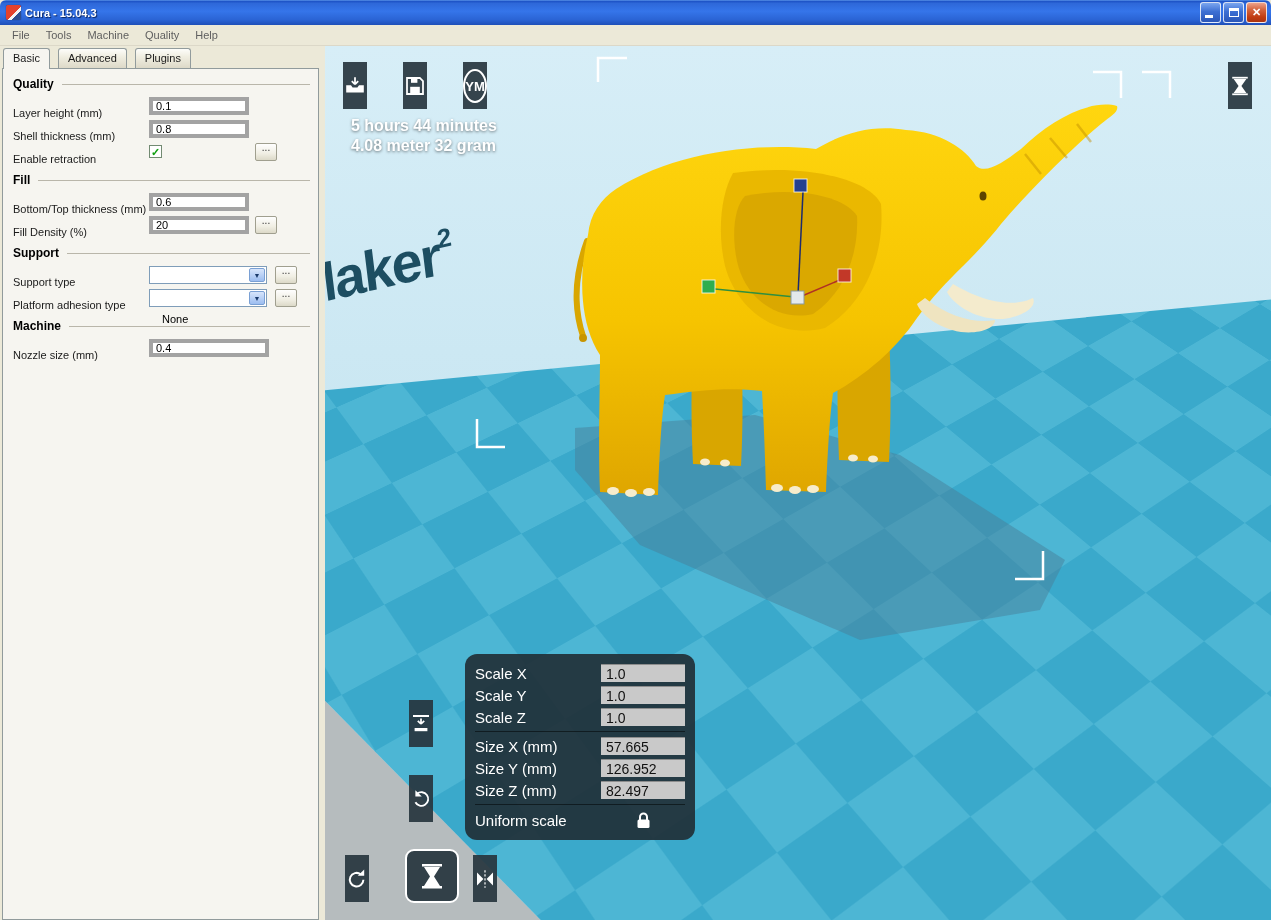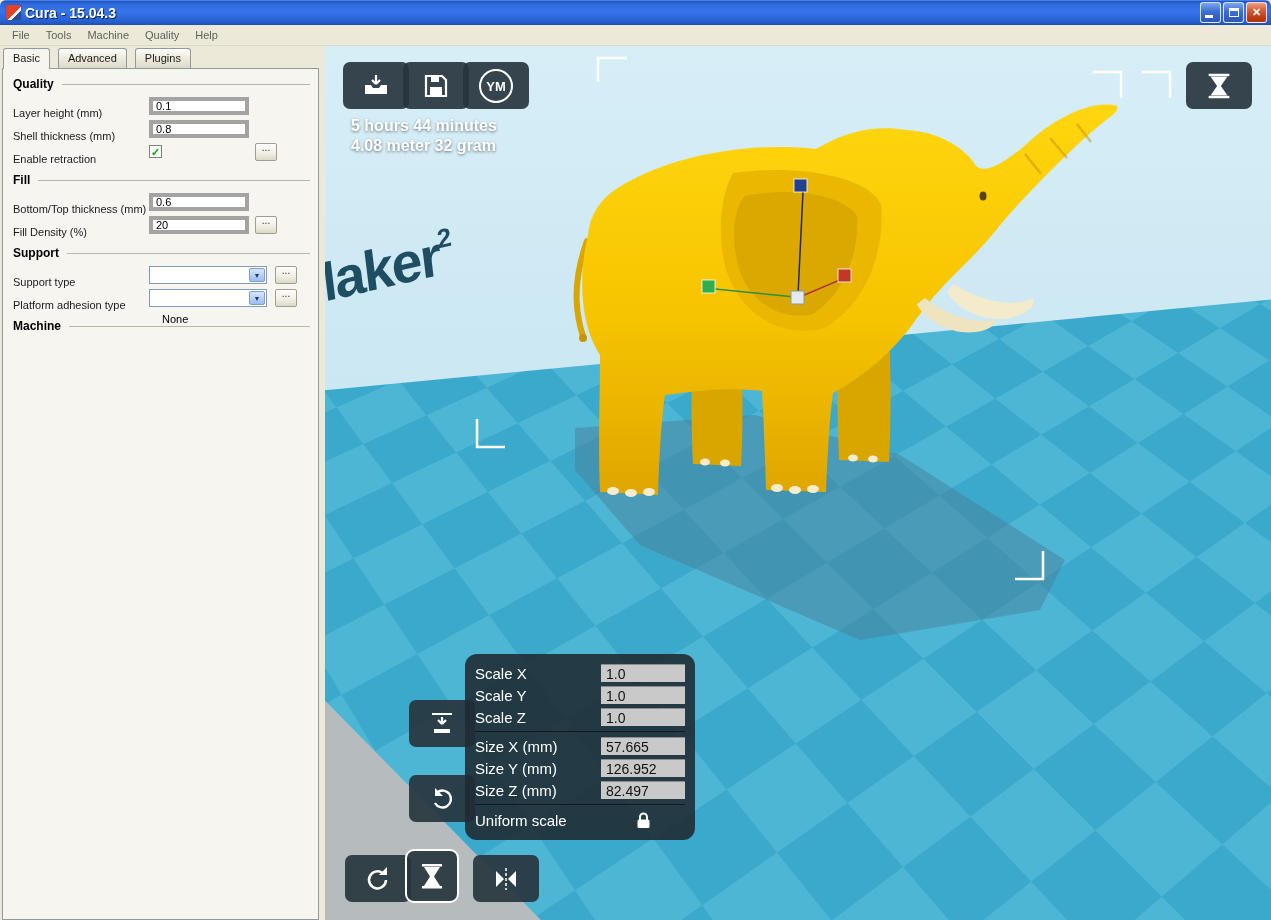--- a/index.html
+++ b/index.html
@@ -9,21 +9,21 @@
   .window { display:flex; flex-direction:column; height:100%; }
 
   
   .titlebar {
     height:25px; flex:0 0 25px; display:flex; align-items:center; padding:0 4px;
     background:linear-gradient(180deg,#5a94e8 0%,#1f55c8 6%,#2e68d9 14%,#3575ea 45%,#2a63d4 80%,#1e4fb8 100%);
     border-radius:6px 6px 0 0;
   }
   .app-icon { width:15px; height:15px; margin:0 4px 0 2px; border-radius:2px;
     background:linear-gradient(135deg,#e4412c 0 55%,#f4f4f4 55% 70%,#2d4d8f 70%); box-shadow:0 0 1px #00113a; }
-  .titletext { color:#fff; font-weight:bold; font-size:14px; text-shadow:1px 1px 1px #05215e; flex:1; }
+  .titletext { color:#fff; font-weight:bold; font-size:11px; text-shadow:1px 1px 1px #05215e; flex:1; }
   .winbtns { display:flex; gap:2px; }
   .winbtn { width:21px; height:21px; border-radius:3px; border:1px solid #ffffffcc;
     display:flex; align-items:center; justify-content:center; position:relative;
     background:linear-gradient(180deg,#7ba6ef 0%,#3d6fd3 45%,#2a56b8 100%); }
   .winbtn.close { background:linear-gradient(180deg,#eda28a 0%,#d4643e 35%,#c13c12 75%,#aa3410 100%); }
   .glyph-min { position:absolute; left:4px; bottom:4px; width:8px; height:3px; background:#fff; }
   .glyph-max { width:10px; height:9px; border:1px solid #fff; border-top:3px solid #fff; }
   .glyph-close { color:#fff; font-size:11px; font-weight:bold; line-height:1; }
 
   
@@ -81,21 +81,21 @@
     background-image:conic-gradient(#4db6d4 25%,#3aa9cb 25% 50%,#4db6d4 50% 75%,#3aa9cb 75%);
     background-size:140px 140px;
     transform:rotateX(55deg) rotateZ(-38deg); }
   .wall-logo { position:absolute; left:-36px; top:192px; z-index:1; color:#1d4e62;
     font-size:56px; font-weight:bold; letter-spacing:-2px;
     transform:rotate(-13deg) skewX(-6deg); white-space:nowrap; }
   .wall-logo sup { font-size:26px; vertical-align:26px; letter-spacing:0; }
 
   .scene { position:absolute; left:0; top:0; z-index:2; }
 
-  .vbtn { position:absolute; width:66px; height:47px; border-radius:7px; z-index:3;
+  .vbtn { position:absolute; width:24px; height:47px; border-radius:0; z-index:3;
     background:rgba(39,53,62,.92); display:flex; align-items:center; justify-content:center; }
   .vbtn.selected { width:54px; height:54px; border:2px solid #fff; border-radius:9px; }
   .ym-circle { width:34px; height:34px; border:2px solid #fff; border-radius:50%;
     color:#fff; font-weight:bold; font-size:13px; line-height:31px; text-align:center; }
   #btn-load   { left:18px;  top:16px; }
   #btn-save   { left:78px;  top:16px; }
   #btn-share  { left:138px; top:16px; }
   #btn-view   { right:19px; top:16px; }
   #btn-scalemax { left:84px; top:654px; }
   #btn-reset    { left:84px; top:729px; }
@@ -202,20 +202,24 @@
             <div class="combo">
               <span class="val">None</span>
               <span class="arrow">▼</span>
             </div>
             <span class="dots far">...</span>
           </div>
         </div>
 
         <div class="section">
           <div class="sec-title">Machine</div>
+          <div class="row">
+            <label>Nozzle size (mm)</label>
+            <input class="field wide" value="0.4" style="">
+          </div>
         </div>
 
       </div>
     </div>
 
     <div class="viewport">
       <div class="outside-floor"></div>
       <div class="floor-wrap">
         <div class="floor"></div>
       </div>

